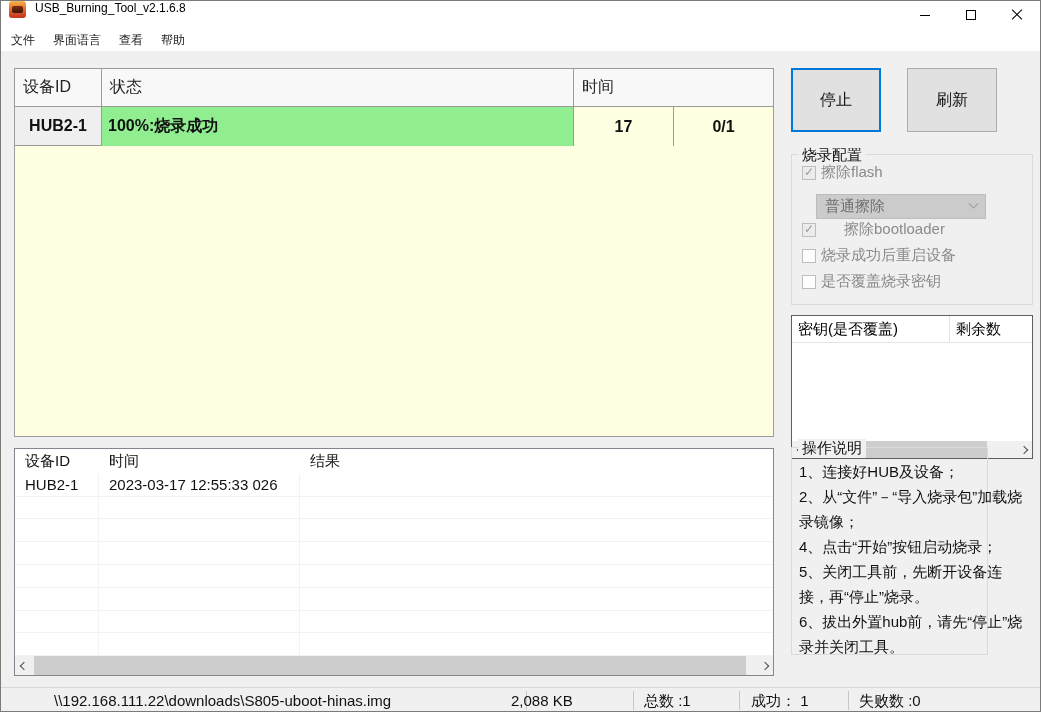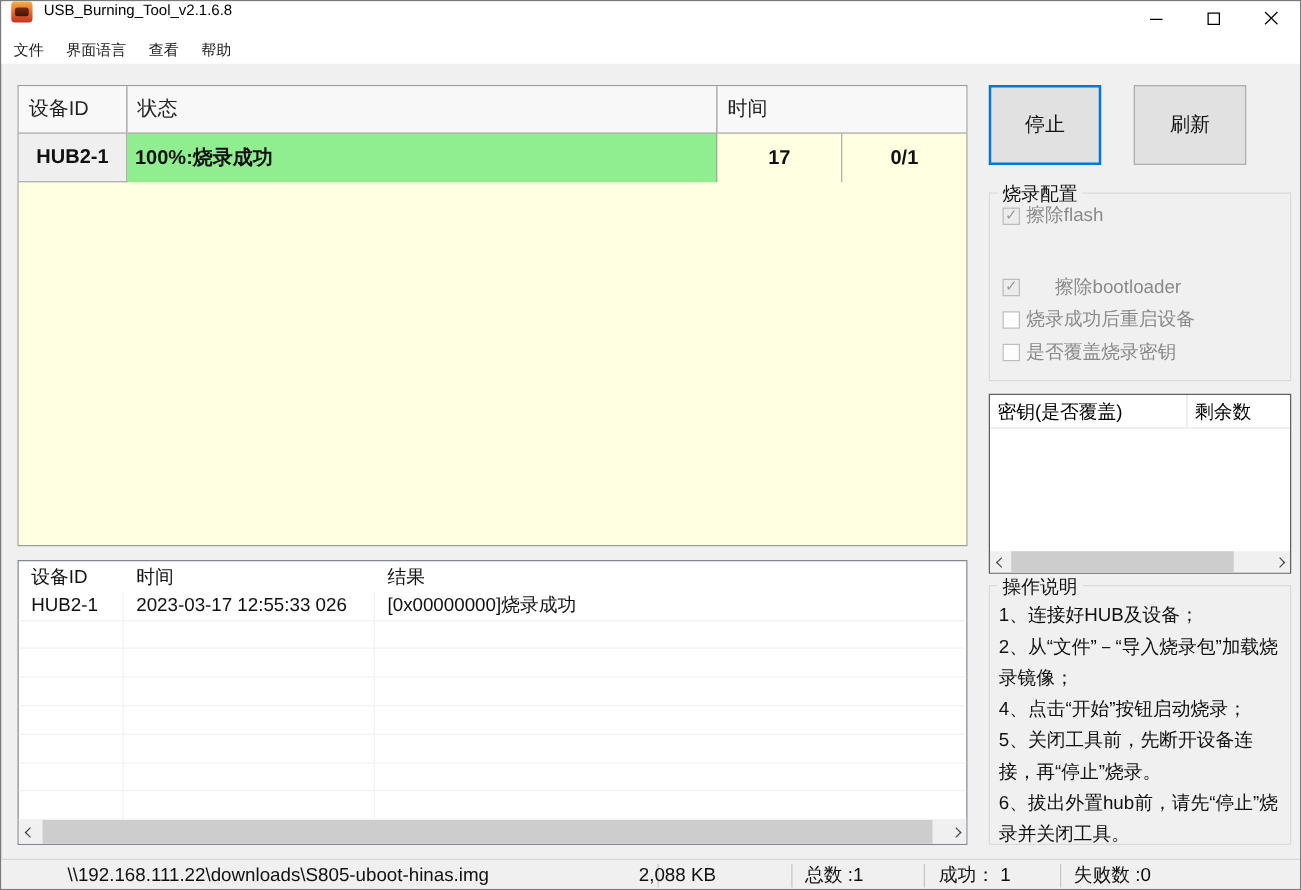--- a/index.html
+++ b/index.html
@@ -63,21 +63,21 @@
   .key-c2 { flex:1; }
   .key-body { flex:1; background:#fff; }
   .hscroll { height:17px; background:#f0f0f0; display:flex; align-items:center; position:relative; }
   .scroll-arrow { width:17px; height:100%; display:flex; align-items:center; justify-content:center; flex:none; }
   .arr { width:6px; height:6px; border-right:1.5px solid #4d4d4d; border-bottom:1.5px solid #4d4d4d; display:block; }
   .arr-left  { transform:rotate(135deg); }
   .arr-right { transform:rotate(-45deg); }
   .scroll-thumb { position:absolute; top:0; height:100%; background:#cdcdcd; }
   .key-thumb { left:17px; width:178px; }
   
-  .gb-instr { left:790px; top:467px; width:242px; height:208px; }
+  .gb-instr { left:790px; top:446px; width:197px; height:208px; }
   .instr-body { position:absolute; left:7px; top:11px; width:230px; font-size:15px; line-height:25px; color:#111; }
   
   .log-table { position:absolute; left:13px; top:447px; width:760px; height:228px; border:1px solid #828790; background:#fff; display:flex; flex-direction:column; }
   .log-head { display:flex; height:25px; align-items:center; }
   .log-head .cell { font-size:15px; color:#111; padding-left:10px; }
   .l-c1 { width:84px; } .l-c2 { width:201px; } .l-c3 { flex:1; }
   .log-row { display:flex; height:23px; border-bottom:1px solid #f2f2f2; }
   .log-row .cell { font-size:15px; color:#111; display:flex; align-items:center; padding-left:10px; }
   .log-row .l-c1, .log-row .l-c2 { border-right:1px solid #f2f2f2; }
   .log-scroll { margin-top:auto; height:19px; }
@@ -132,20 +132,24 @@
 
   <div class="btn btn-refresh">刷新</div>
   <div class="btn btn-stop">停止</div>
 
   <div class="groupbox gb-config">
     <span class="gb-label">烧录配置</span>
     <div class="cfg-item" style="top:8px;">
       <span class="checkbox checked"></span>
       <span>擦除flash</span>
     </div>
+    <div class="dropdown">
+      <span>普通擦除</span>
+      <span class="chev-down"></span>
+    </div>
     <div class="cfg-item" style="top:65px;gap:28px;">
       <span class="checkbox checked"></span>
       <span>擦除bootloader</span>
     </div>
     <div class="cfg-item" style="top:91px;">
       <span class="checkbox"></span>
       <span>烧录成功后重启设备</span>
     </div>
     <div class="cfg-item" style="top:117px;">
       <span class="checkbox"></span>
@@ -183,21 +187,20 @@
 
   <div class="log-table">
     <div class="log-head">
       <div class="cell l-c1">设备ID</div>
       <div class="cell l-c2">时间</div>
       <div class="cell l-c3">结果</div>
     </div>
     <div class="log-row">
       <div class="cell l-c1">HUB2-1</div>
       <div class="cell l-c2">2023-03-17 12:55:33 026</div>
-      <div class="cell l-c3">[0x00000000]烧录成功</div>
     </div>
     <div class="log-row">
         <div class="cell l-c1"></div>
         <div class="cell l-c2"></div>
         <div class="cell l-c3"></div>
       </div>
     <div class="log-row">
         <div class="cell l-c1"></div>
         <div class="cell l-c2"></div>
         <div class="cell l-c3"></div>

